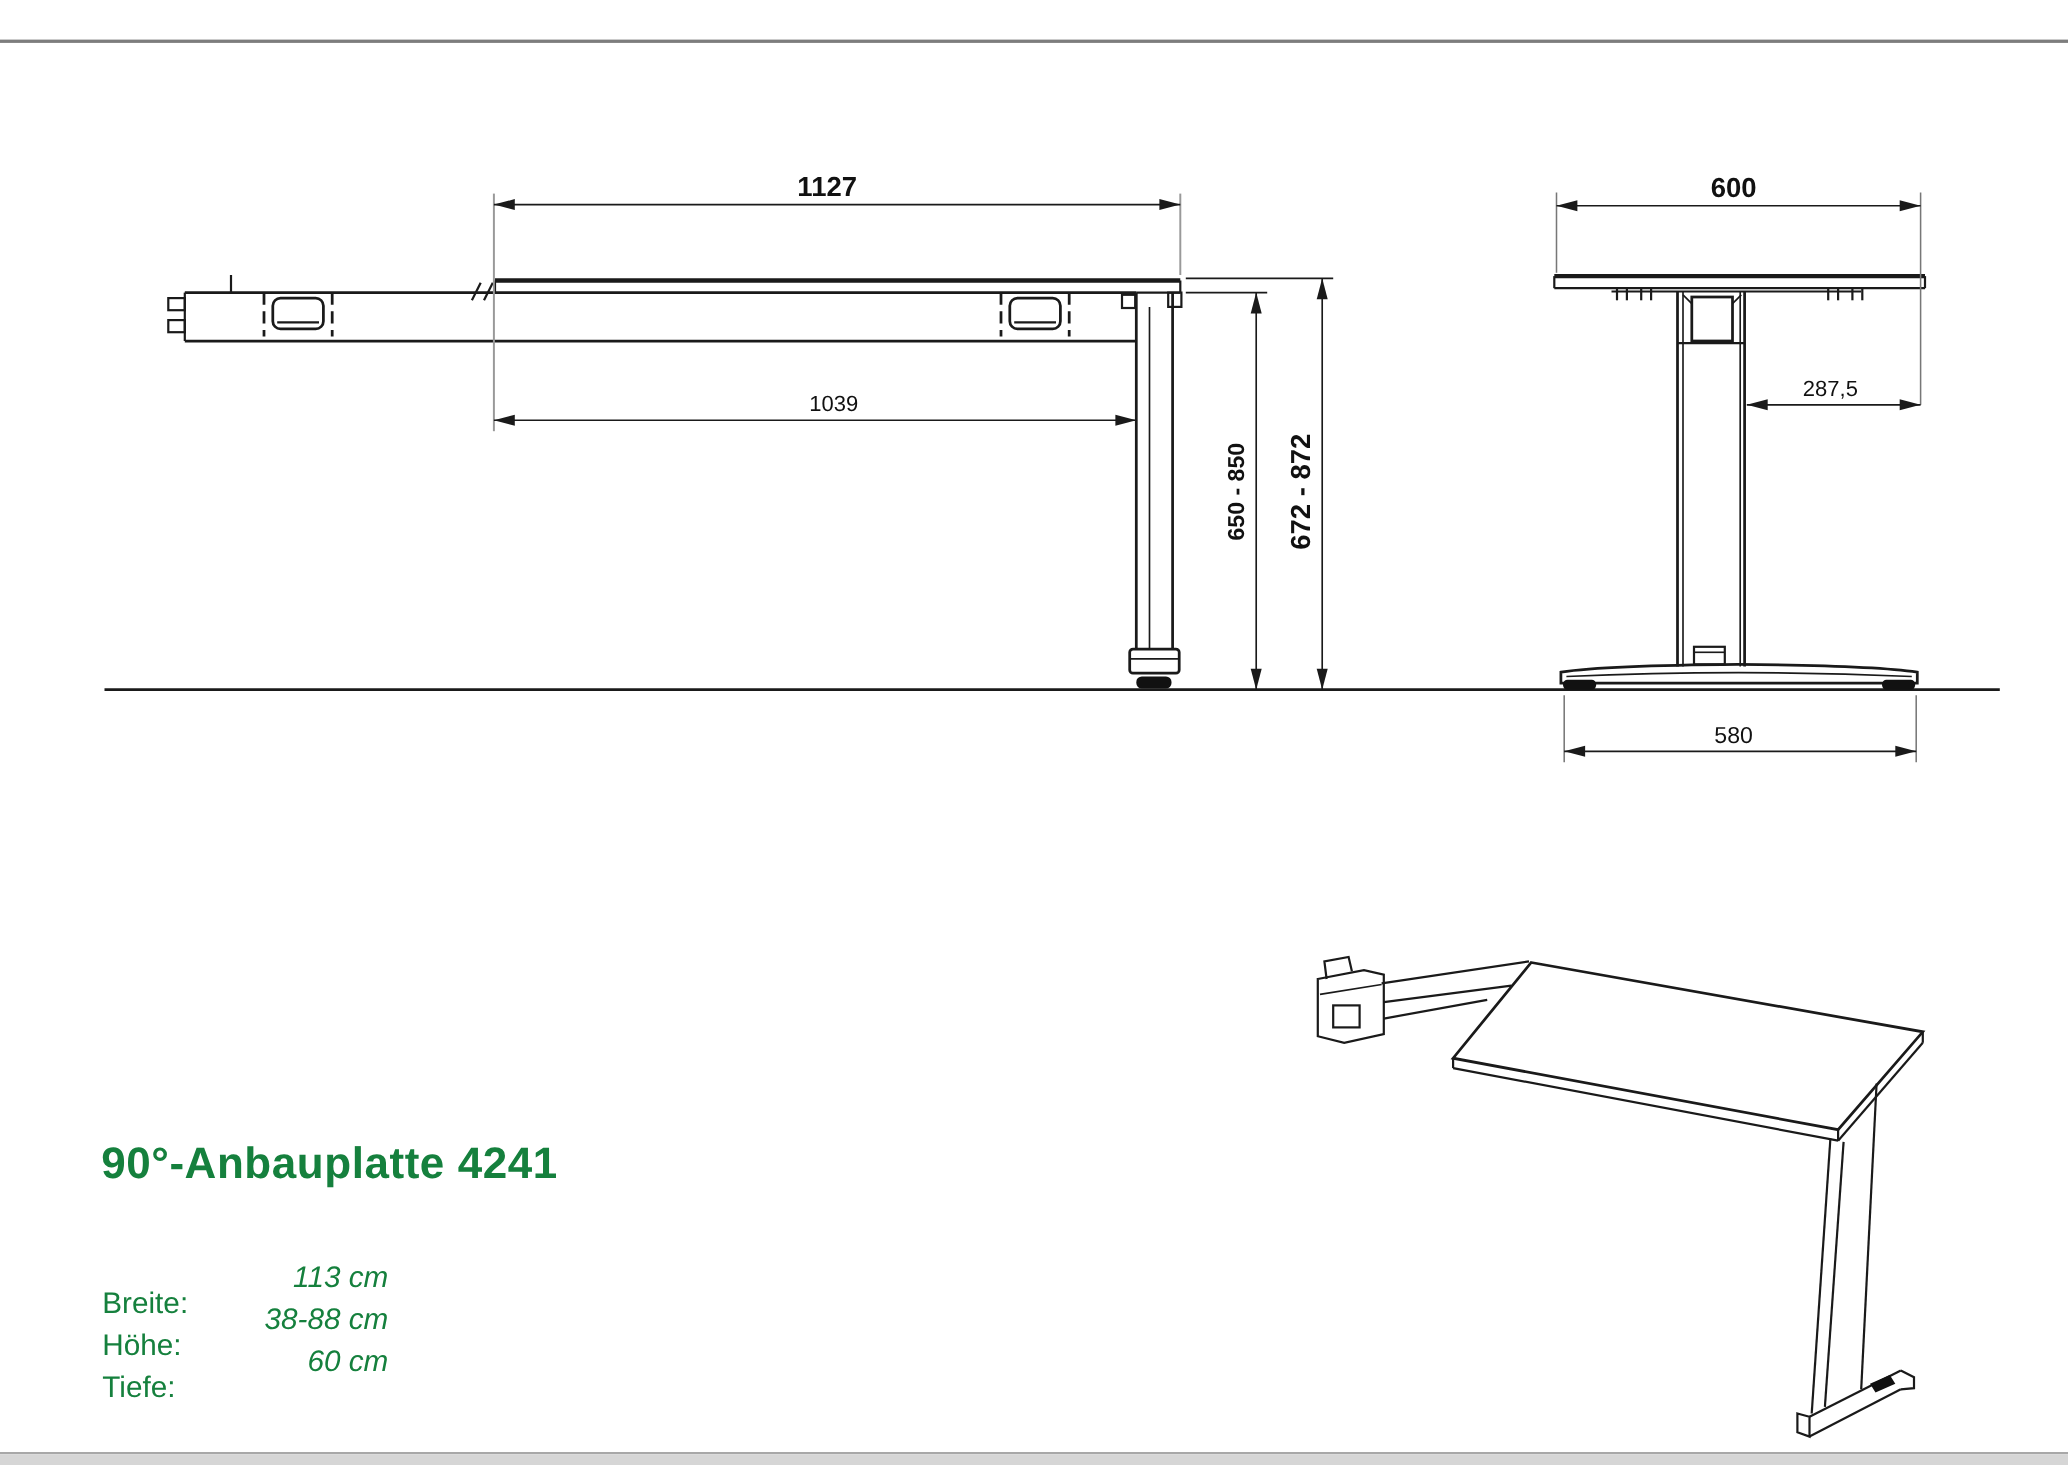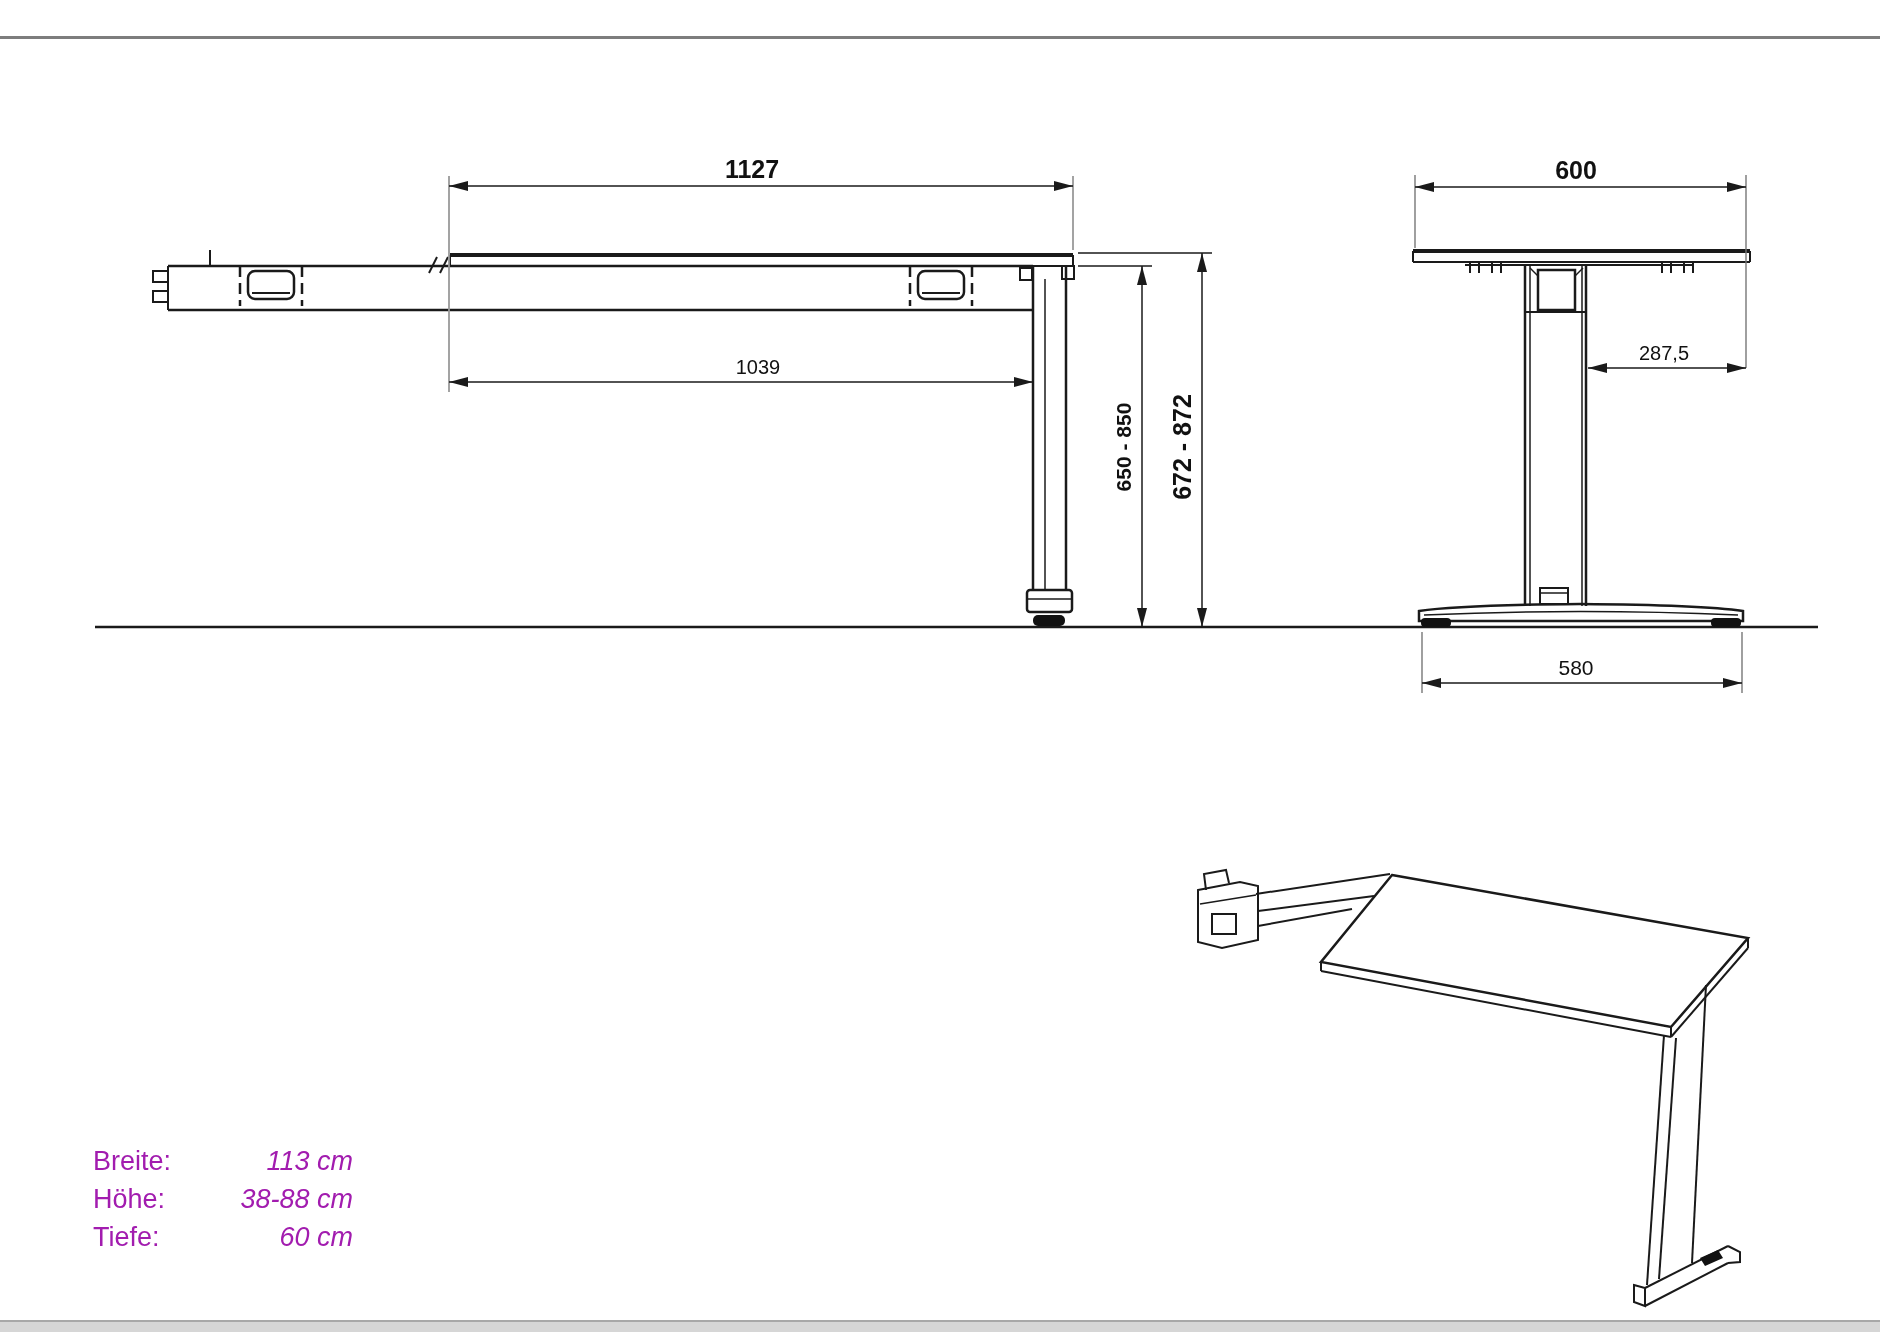--- a/index.html
+++ b/index.html
@@ -1,38 +1,38 @@
 <!DOCTYPE html>
 <html><head>
 <meta charset="utf-8">
 <style>
   html,body{margin:0;padding:0;background:#fff;}
   #canvas{position:relative;width:1880px;height:1332px;background:#ffffff;overflow:hidden;
-          font-family:"Liberation Sans", sans-serif;color:#a21caf;}
+          font-family:"Liberation Sans", sans-serif;color:#15803d;}
   .border-top{position:absolute;left:0;top:36px;width:1880px;height:3px;background:#7d7d7d;}
   .border-bottom-line{position:absolute;left:0;top:1320px;width:1880px;height:2px;background:#a8a8a8;}
   .border-bottom-strip{position:absolute;left:0;top:1322px;width:1880px;height:10px;background:#d6d6d6;}
   svg{position:absolute;left:0;top:0;}
   svg text{fill:#111;}
   .ln{stroke:#1a1a1a;fill:none;}
   .w1{stroke-width:1.5;}
   .w2{stroke-width:2;}
   .w25{stroke-width:2.5;}
   .w4{stroke-width:4;}
   .ext{stroke:#999999;stroke-width:1.8;fill:none;}
   .extd{stroke:#777777;stroke-width:1.4;fill:none;}
   .arrow{fill:#1a1a1a;stroke:none;}
   .dimtxt-lg{font-size:25px;font-weight:bold;}
   .dimtxt-md{font-size:21px;font-weight:bold;}
   .dimtxt-sm{font-size:20px;font-weight:normal;}
   .padfill{fill:#111;stroke:none;}
   .title{position:absolute;left:92px;top:1036px;font-size:40px;font-weight:bold;letter-spacing:0.5px;}
   .specs{position:absolute;left:93px;top:1142px;font-size:27px;}
   .spec-row{display:flex;height:38px;line-height:38px;}
-  .spec-label{display:inline-block;width:122px;text-align:left;}
+  .spec-label{display:inline-block;width:122px;text-align:left;margin-top:24px;}
   .spec-value{display:inline-block;width:138px;text-align:right;font-style:italic;}
 </style>
 </head>
 <body>
 
 <div id="canvas">
 
   <div class="border-top"></div>
 
   <svg width="1880" height="1332" viewBox="0 0 1880 1332">
@@ -213,20 +213,21 @@
       <g>
         <line class="ln w2" x1="1645" y1="1288" x2="1728" y2="1246"></line>
         <line class="ln w2" x1="1645" y1="1306" x2="1728" y2="1263"></line>
         <polygon class="ln w2" points="1634,1285 1645,1288 1645,1306 1634,1302"></polygon>
         <polyline class="ln w2" points="1728,1246 1740,1252 1740,1262 1728,1263"></polyline>
         <polygon class="padfill" points="1700,1258 1718,1250 1723,1258 1705,1266"></polygon>
       </g>
     </g>
   </svg>
 
+  <div class="title">90°-Anbauplatte 4241</div>
 
   <div class="specs">
     <div class="spec-row">
       <span class="spec-label">Breite:</span>
       <span class="spec-value">113 cm</span>
     </div>
     <div class="spec-row">
       <span class="spec-label">Höhe:</span>
       <span class="spec-value">38-88 cm</span>
     </div>

